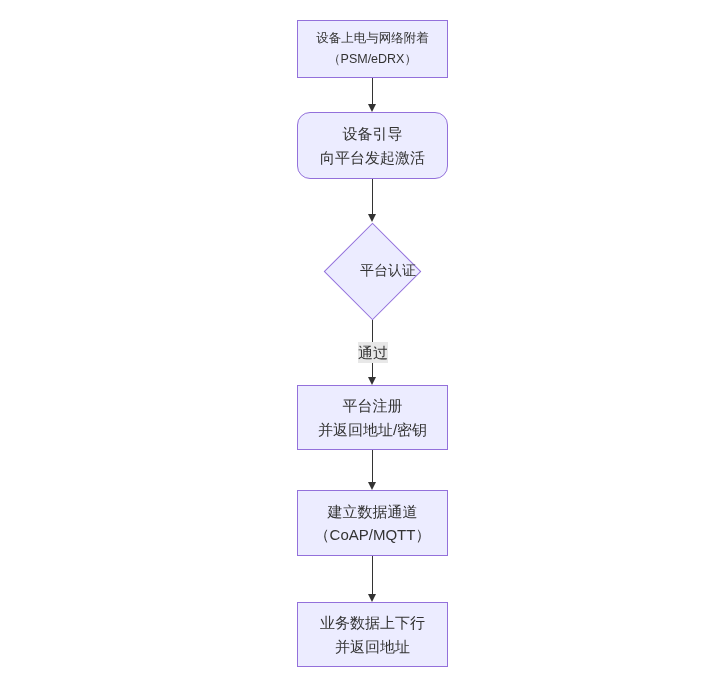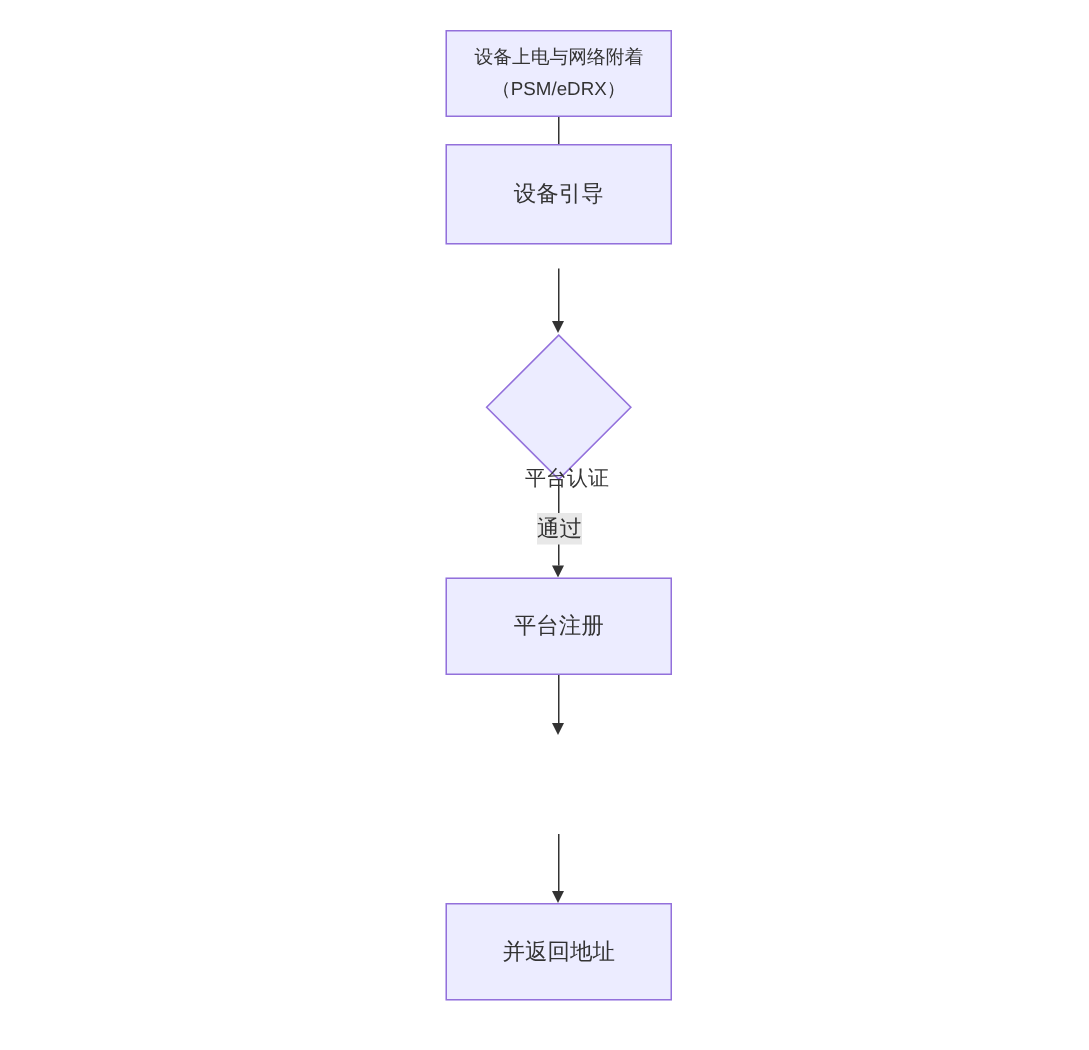--- a/index.html
+++ b/index.html
@@ -29,45 +29,44 @@
     border: 1px solid var(--node-border, #9370DB);
     display: flex;
     flex-direction: column;
     align-items: center;
     justify-content: center;
     text-align: center;
     font-size: 15px;
     line-height: 1.55;
   }
   .n1 { top: 20px;  height: 58px; font-size: 12.5px; line-height: 1.7; }
-  .n2 { top: 96px; height: 67px; }
+  .n2 { top: 112px; height: 67px; border-radius: 13px; }
   .n3 { top: 385px; height: 65px; align-items: center; }
   .n4 { top: 490px; height: 66px; }
   .n5 { top: 602px; height: 65px; }
 
   
   .diamond-shape {
     position: absolute;
     left: 338px;
     top: 237px;
     width: 69px;
     height: 69px;
     box-sizing: border-box;
     background: var(--node-fill, #ECECFF);
     border: 1px solid var(--node-border, #9370DB);
     transform: rotate(45deg);
   }
   .diamond-label {
     position: absolute;
-    left: 378px;
+    left: 388px;
     top: 271px;
     transform: translate(-50%, -50%);
     font-size: 14px;
     white-space: nowrap;
-    margin-top: 48px;
   }
 
   
   .edge {
     position: absolute;
     left: 372px;
     width: 1px;
     background: var(--edge-color, #333333);
   }
   .e1 { top: 78px;  height: 26px; }
@@ -113,40 +112,47 @@
   <div class="node n1">
     <span>设备上电与网络附着</span>
     <span>（PSM/eDRX）</span>
   </div>
 
   <div class="edge e1"></div>
   <div class="arrowhead a1"></div>
 
   <div class="node n2">
     <span>设备引导</span>
+    <span>向平台发起激活</span>
   </div>
 
   <div class="edge e2"></div>
   <div class="arrowhead a2"></div>
 
   <div class="diamond-shape"></div>
   <span class="diamond-label">平台认证</span>
 
   <div class="edge e3"></div>
   <div class="arrowhead a3"></div>
   <span class="edge-label">通过</span>
 
   <div class="node n3">
     <span>平台注册</span>
+    <span>并返回地址/密钥</span>
   </div>
 
   <div class="edge e4"></div>
   <div class="arrowhead a4"></div>
 
+  <div class="node n4">
+    <span>建立数据通道</span>
+    <span>（CoAP/MQTT）</span>
+  </div>
 
   <div class="edge e5"></div>
   <div class="arrowhead a5"></div>
 
   <div class="node n5">
+    <span>业务数据上下行</span>
     <span>并返回地址</span>
   </div>
 
 </div>
 
 </body></html>

